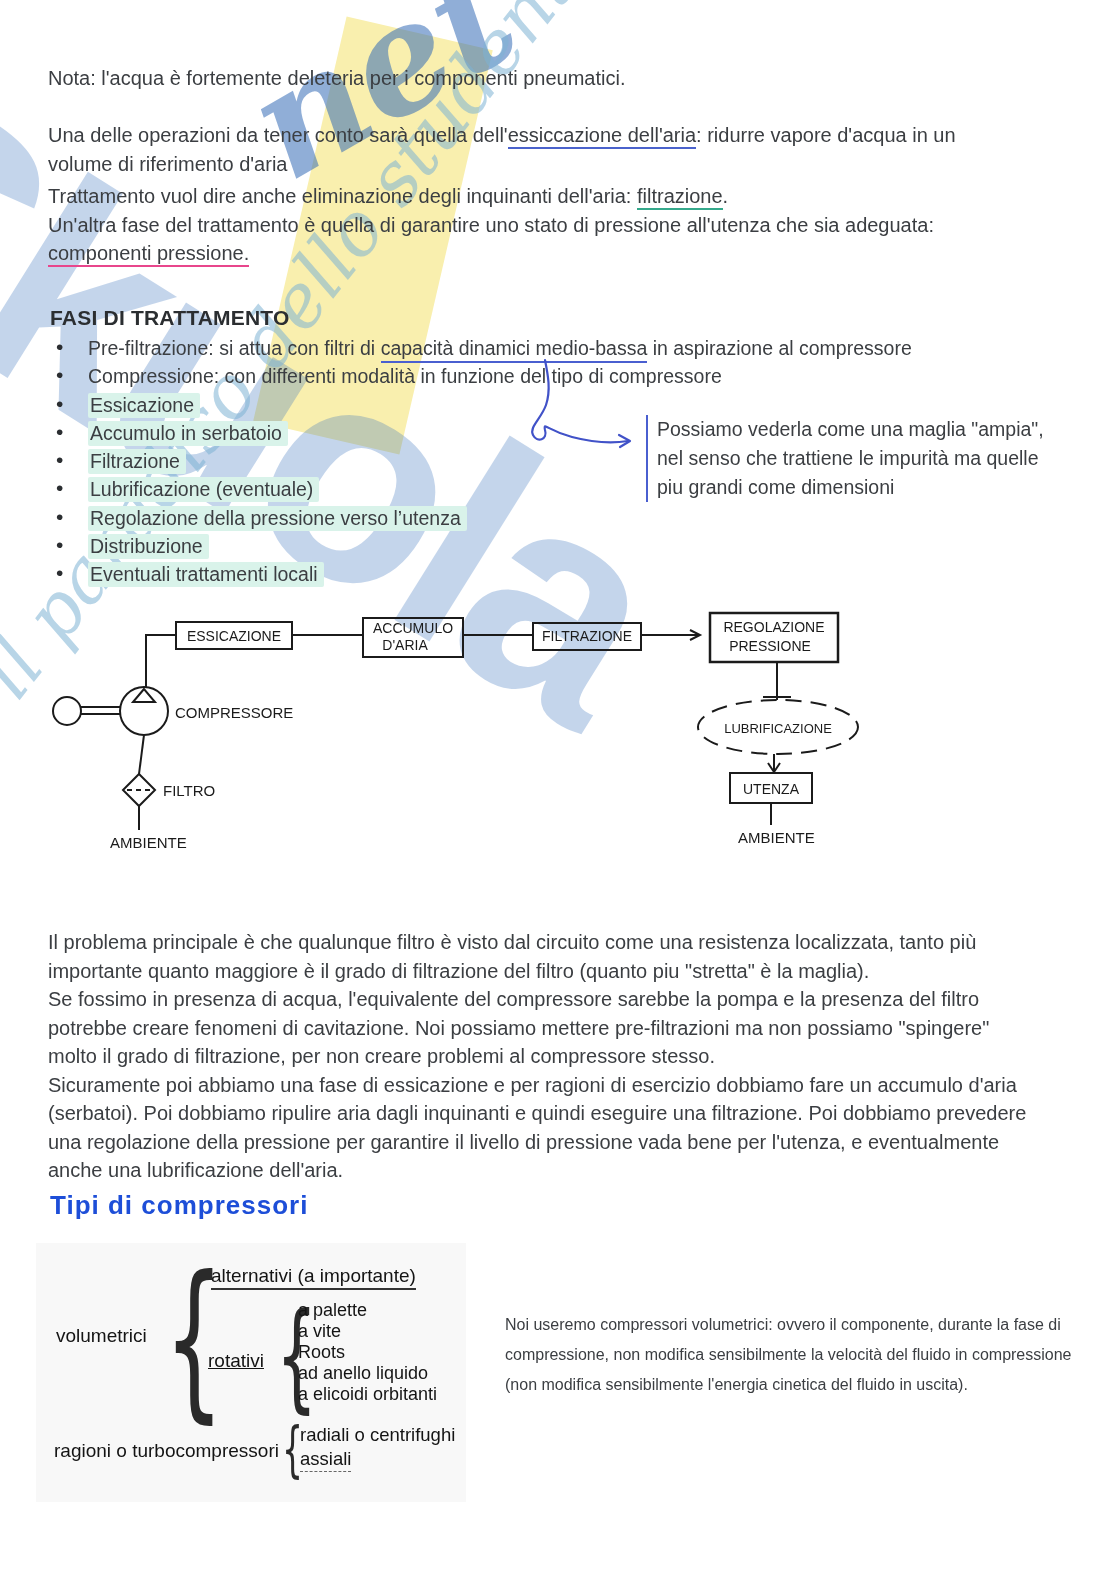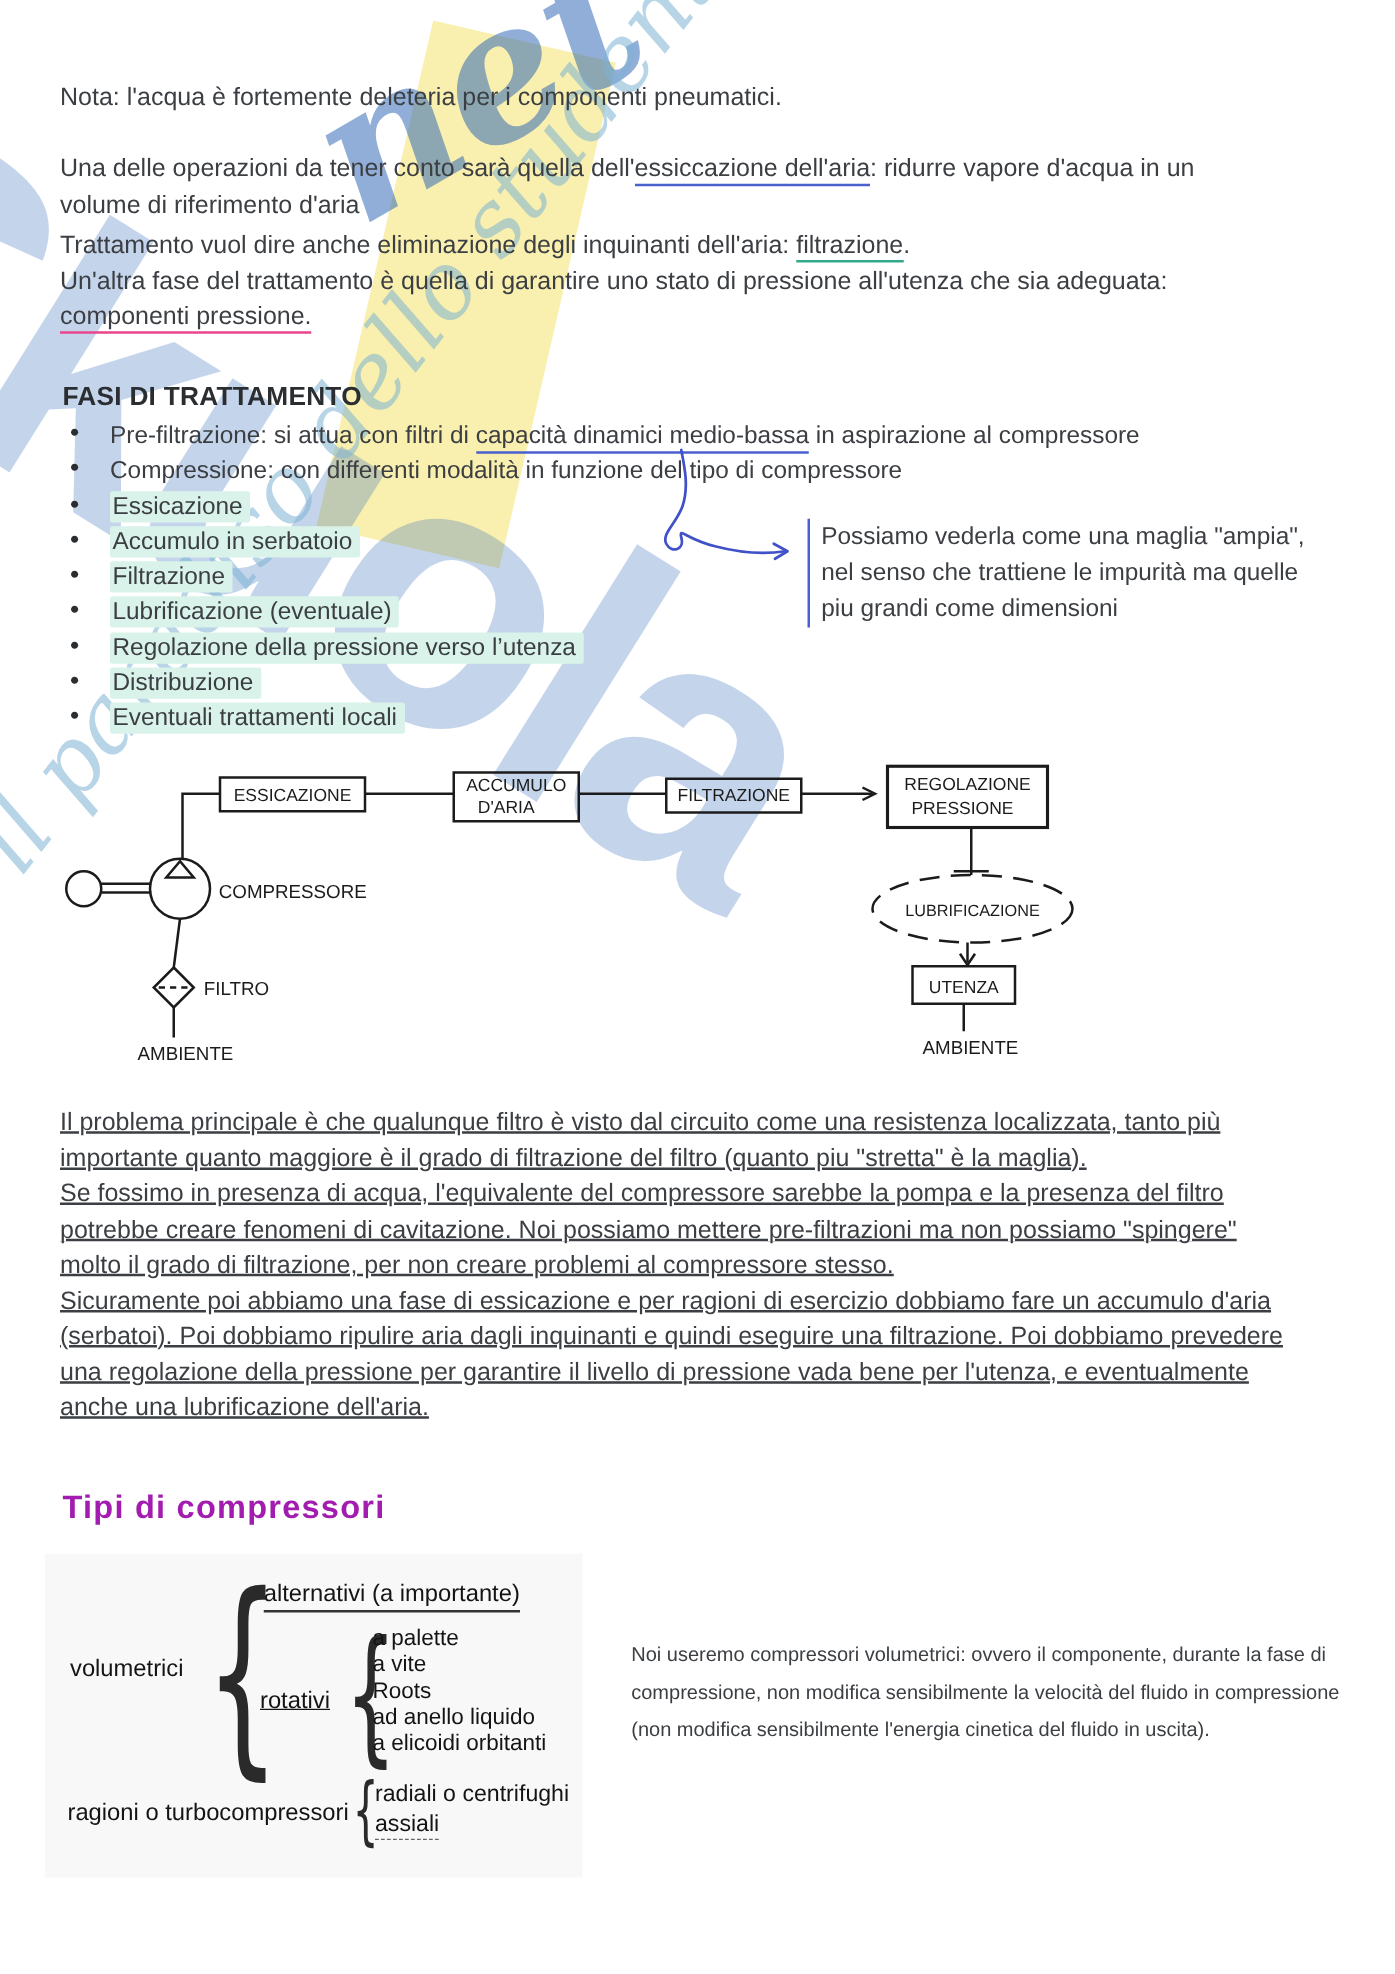--- a/index.html
+++ b/index.html
@@ -58,21 +58,21 @@
   }
   #fasi-list li::before{
     content:"\2022"; position:absolute; left:8px; top:-2px; font-size:21px; color:#2b2e31;
   }
   .hl{background:#d9f3ea; padding:1px 6px 2px 2px; border-radius:2px;}
   #side-note{
     border-left:2.5px solid #4a5fd0; padding-left:9px;
     font-size:19.5px; line-height:29px; white-space:nowrap;
   }
   #body-text div{margin:0;}
-  #tipi-title{font-size:26px; font-weight:bold; color:#a21caf; letter-spacing:1px;}
+  #tipi-title{font-size:26px; font-weight:bold; color:#1d4ed8; letter-spacing:1px;}
   #figure{
     background:#f8f8f8; color:#141414; font-size:19px;
   }
   #figure .abs{position:absolute; white-space:nowrap;}
   .brace{
     position:absolute; font-family:"DejaVu Sans", sans-serif; color:#2a2a2a;
     transform:scaleX(.55); transform-origin:left top; line-height:1; font-weight:normal;
   }
   .fig-u{border-bottom:2px solid #333; padding-bottom:1px;}
   .fig-u-dash{border-bottom:1.5px dashed #666; padding-bottom:1px;}
@@ -166,21 +166,21 @@
     <text x="774" y="44" font-size="14" text-anchor="middle">REGOLAZIONE</text>
     <text x="770" y="63" font-size="14" text-anchor="middle">PRESSIONE</text>
     <text x="778" y="145" font-size="13" text-anchor="middle">LUBRIFICAZIONE</text>
     <text x="771" y="206" font-size="14" text-anchor="middle">UTENZA</text>
     <text x="175" y="130" font-size="15">COMPRESSORE</text>
     <text x="163" y="208" font-size="15">FILTRO</text>
     <text x="110" y="260" font-size="15">AMBIENTE</text>
     <text x="738" y="255" font-size="15">AMBIENTE</text>
   </svg>
 
-  <div class="content txt" id="body-text" style="left:48px; top:884px; width:995px; position:absolute;text-decoration:underline;">
+  <div class="content txt" id="body-text" style="left:48px; top:928px; width:995px; position:absolute;">
     <div>Il problema principale è che qualunque filtro è visto dal circuito come una resistenza localizzata, tanto più importante quanto maggiore è il grado di filtrazione del filtro (quanto piu "stretta" è la maglia).</div>
     <div>Se fossimo in presenza di acqua, l'equivalente del compressore sarebbe la pompa e la presenza del filtro potrebbe creare fenomeni di cavitazione. Noi possiamo mettere pre-filtrazioni ma non possiamo "spingere" molto il grado di filtrazione, per non creare problemi al compressore stesso.</div>
     <div>Sicuramente poi abbiamo una fase di essicazione e per ragioni di esercizio dobbiamo fare un accumulo d'aria (serbatoi). Poi dobbiamo ripulire aria dagli inquinanti e quindi eseguire una filtrazione. Poi dobbiamo prevedere una regolazione della pressione per garantire il livello di pressione vada bene per l'utenza, e eventualmente anche una lubrificazione dell'aria.</div>
   </div>
 
   <div class="content" id="tipi-title" style="left:50px; top:1190px; position:absolute;">Tipi di compressori</div>
 
   <div class="content" id="figure" style="left:36px; top:1243px; width:430px; height:259px; position:absolute;">
     <span class="abs fig-u" style="left:175px; top:22px;">alternativi (a importante)</span>
     <span class="brace" style="left:128px; top:10px; font-size:172px;">{</span>

